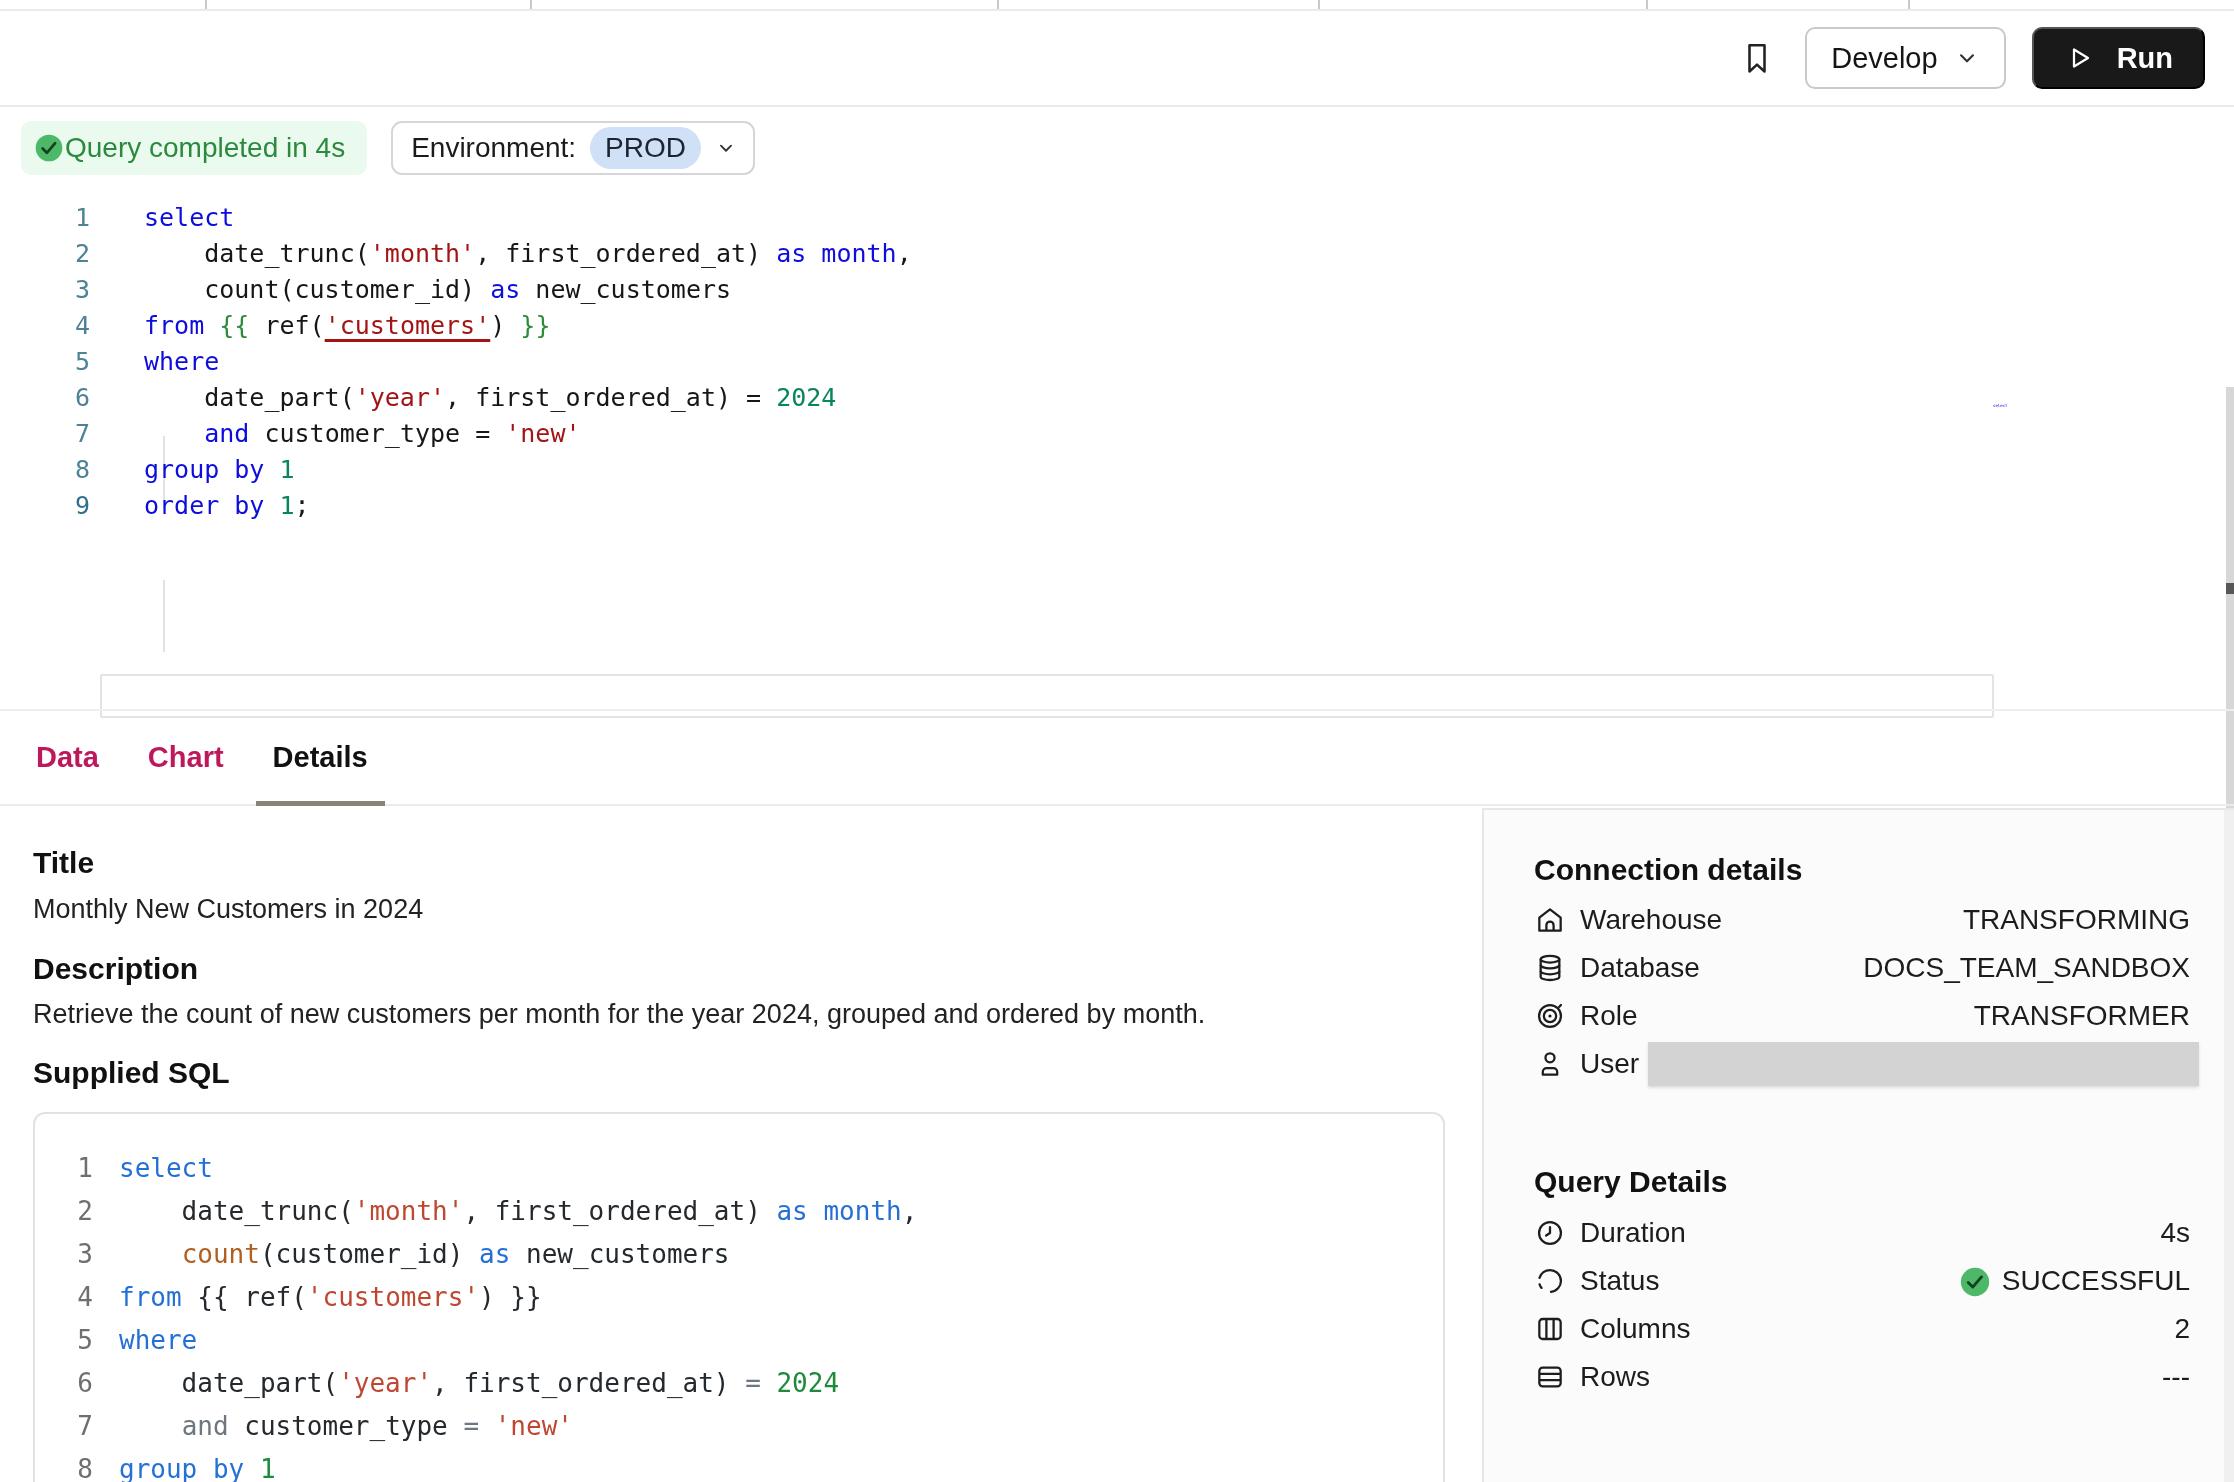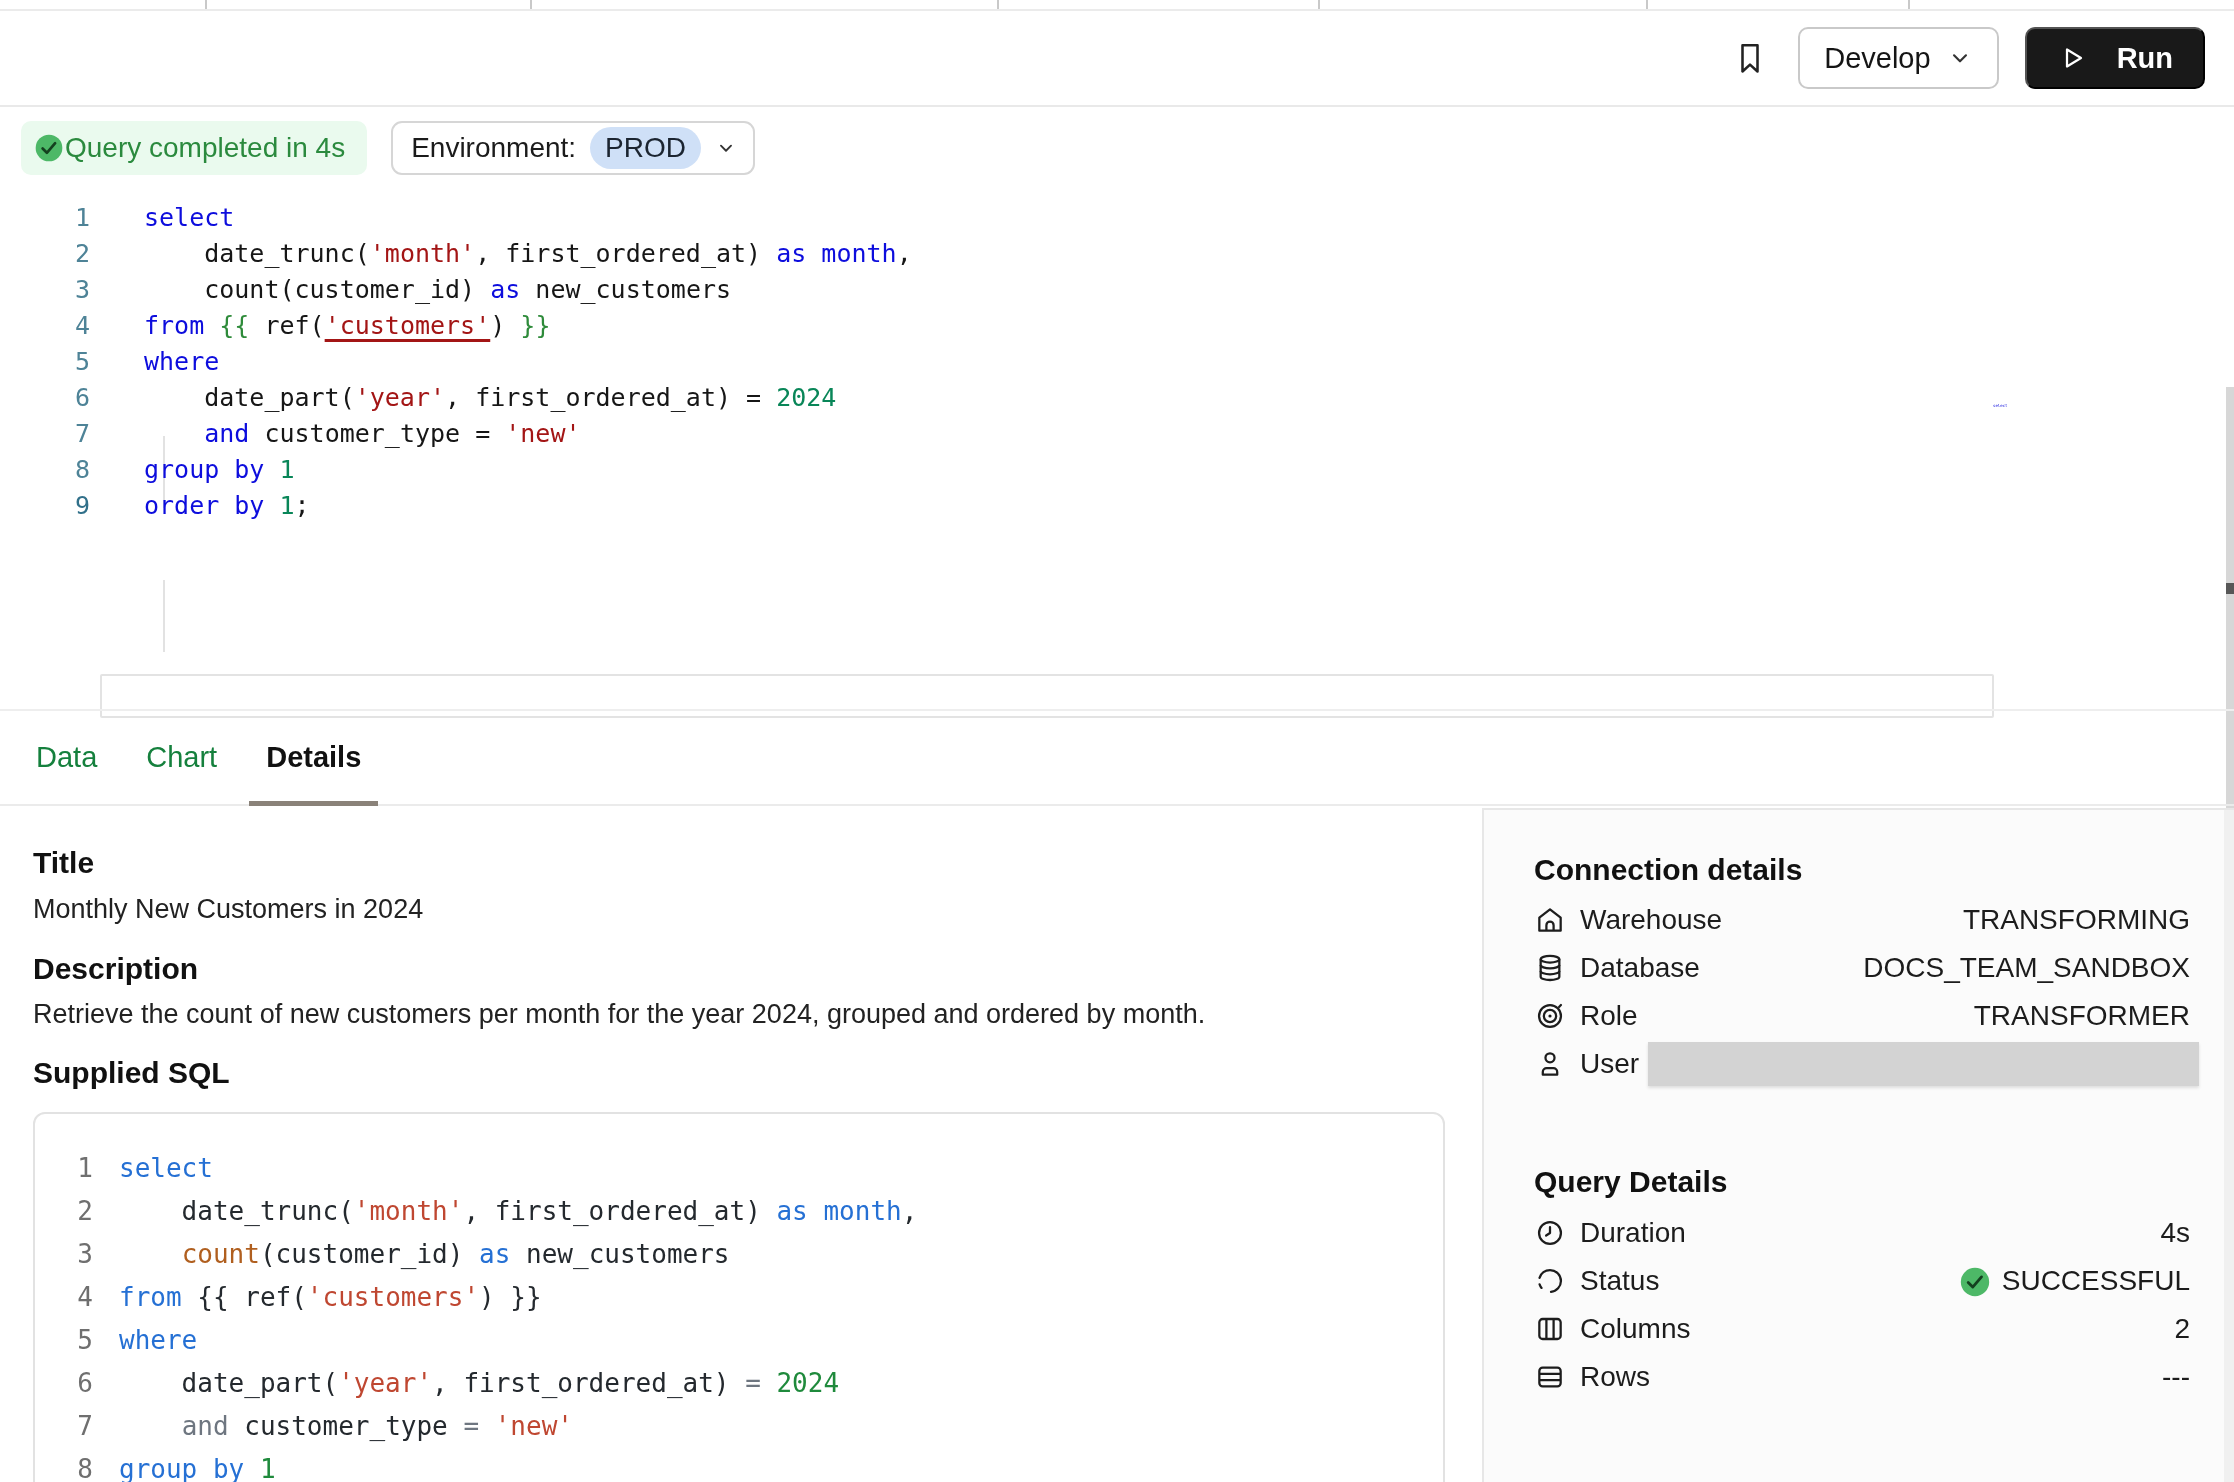--- a/index.html
+++ b/index.html
@@ -12,21 +12,21 @@
   #top-strip .tick{position:absolute;top:0;width:2px;height:9px;background:#c9c9c9;}
 
   
   #toolbar{left:0;top:11px;width:2234px;height:96px;border-bottom:2px solid #e9e9e9;
            display:flex;align-items:center;justify-content:flex-end;gap:26px;box-sizing:border-box;padding-right:29px;}
   .icon-btn{width:44px;height:44px;display:flex;align-items:center;justify-content:center;color:#222;}
   .btn{height:62px;border-radius:10px;display:flex;align-items:center;justify-content:center;
        font-size:29px;box-sizing:border-box;}
   #develop-btn{border:2px solid #c9c9c9;background:#fff;color:#151515;padding:0 24px;gap:16px;}
   #develop-btn .chev{color:#333;}
-  #run-btn{background:var(--run-bg,#191919);color:#fff;padding:0 30px;gap:30px;font-weight:700;}
+  #run-btn{background:var(--run-bg,#191919);color:#fff;padding:0 30px;gap:23px;font-weight:700;}
 
   
   #status-row{left:21px;top:120px;height:56px;display:flex;align-items:center;gap:24px;}
   #query-pill{display:flex;align-items:center;background:var(--success-bg,#eafaee);
               border-radius:10px;height:54px;padding:0 22px 0 12px;}
   #query-pill .txt{color:var(--success-text,#2b8a3e);font-size:28px;font-weight:500;}
   #env-control{display:flex;align-items:center;gap:14px;height:54px;border:2px solid #d6d6d6;
                border-radius:11px;padding:0 16px 0 18px;background:#fff;box-sizing:border-box;}
   #env-control .lbl{font-size:28px;color:#1b1b1b;text-align:center;}
   #prod-badge{background:var(--prod-badge-bg,#cfe0f7);border-radius:21px;padding:5px 15px;font-size:28px;color:#1b2430;}
@@ -52,21 +52,21 @@
 
   #minimap{left:1993px;top:198px;width:106px;height:46px;overflow:hidden;
            font-family:"DejaVu Sans Mono",monospace;font-size:4px;line-height:4.6px;}
   #minimap .cl{white-space:pre;}
   #editor-scrollbar{left:2226px;top:197px;width:8px;height:473px;background:#d7d7d7;}
   #editor-scroll-thumb{position:absolute;left:0;top:196px;width:8px;height:11px;background:#575757;}
 
   
   #tabbar{left:0;top:709px;width:2234px;height:97px;border-top:2px solid #eeeeee;border-bottom:2px solid #ebebeb;
           box-sizing:border-box;display:flex;align-items:stretch;padding-left:19px;gap:15px;}
-  .tab{position:relative;display:flex;align-items:center;padding:0 17px;font-size:29px;color:#15803d;cursor:default;}
+  .tab{position:relative;display:flex;align-items:center;padding:0 17px;font-size:29px;color:#be185d;cursor:default;font-weight:bold;}
   .tab.active{color:#111;font-weight:700;}
   .tab.active::after{content:"";position:absolute;left:0;right:0;bottom:-2px;height:5px;
                      background:var(--active-tab-underline,#8a8279);}
 
   
   .h-sec{font-size:30px;font-weight:700;color:#111;}
   .body-txt{font-size:27px;color:#222;}
   #title-h{left:33px;top:846px;}
   #title-v{left:33px;top:894px;}
   #desc-h{left:33px;top:952px;}

